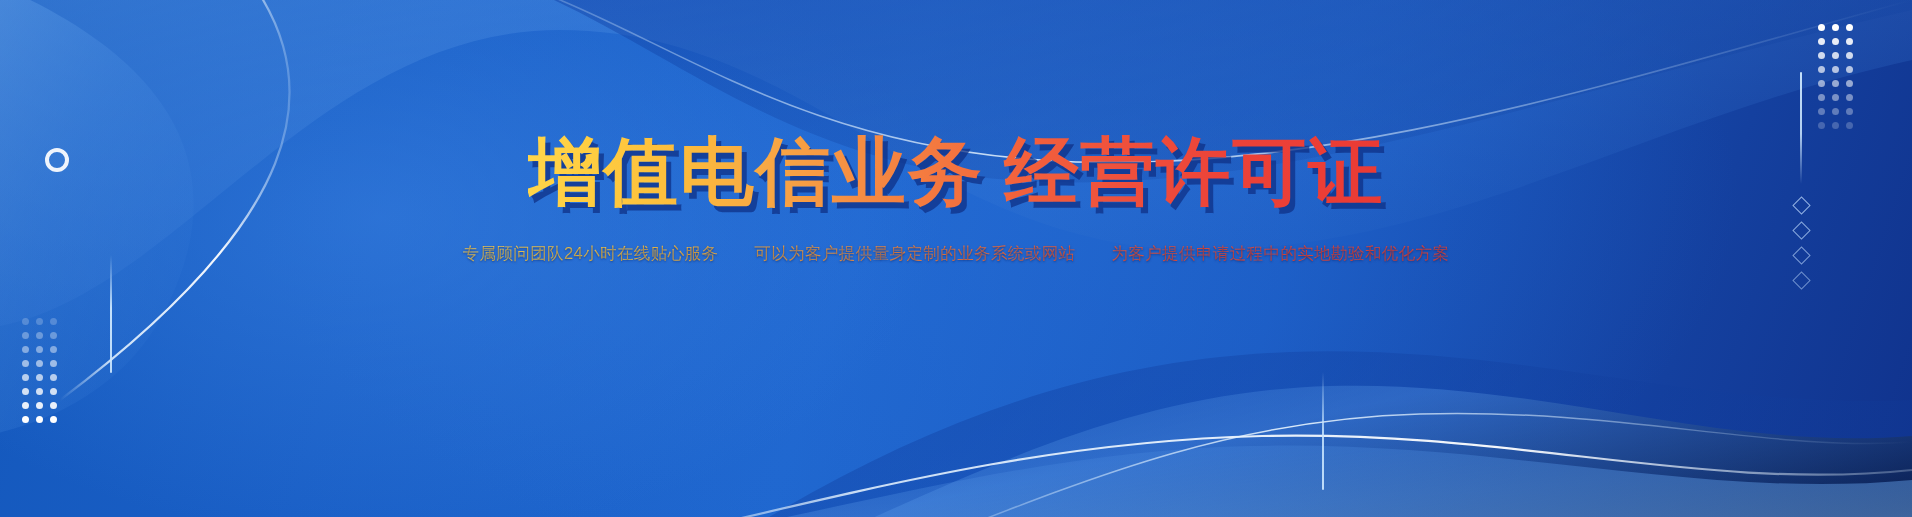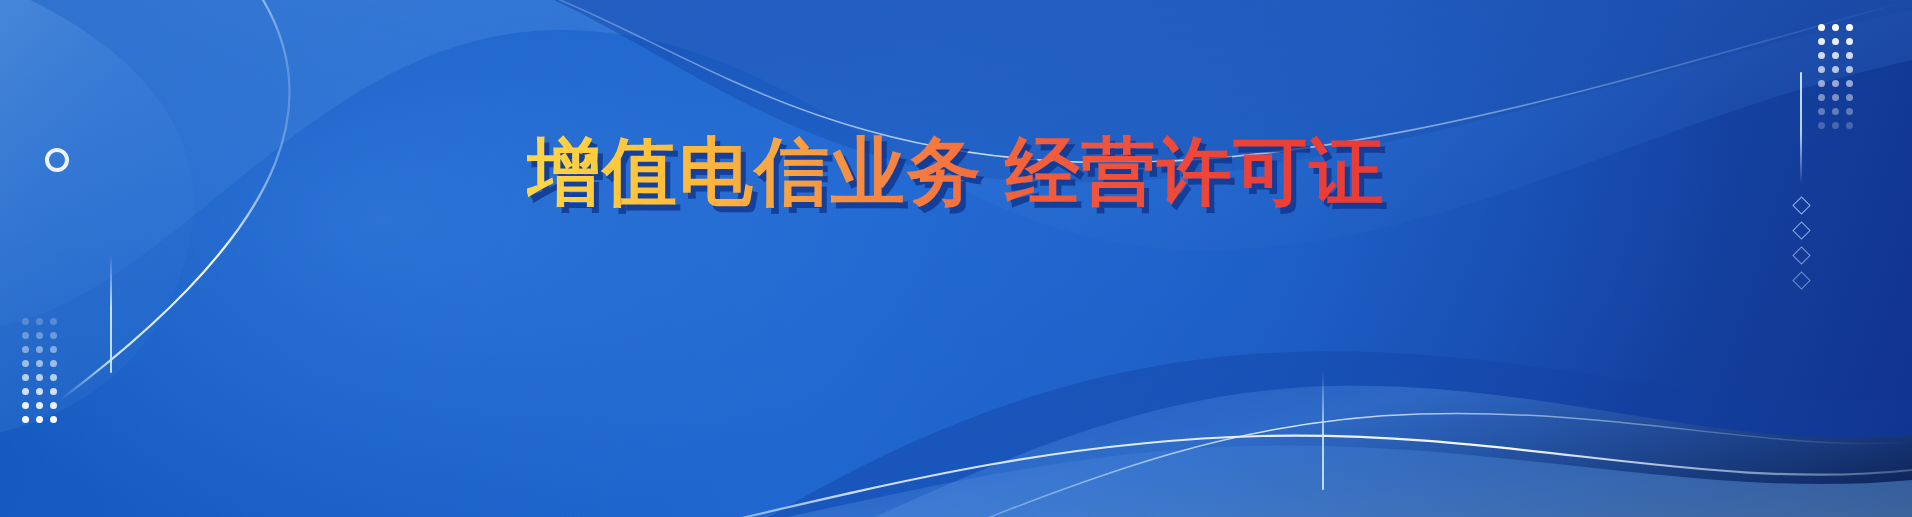--- a/index.html
+++ b/index.html
@@ -27,20 +27,21 @@
     position:absolute; left:0; right:0; top:0;
     width:1912px; height:517px;
     display:flex; flex-direction:column;
     align-items:center; justify-content:flex-start;
     z-index:40;
   }
   #title-wrap {
     margin-top:135px;
     position:relative;
     line-height:1;
+    font-family:Liberation Serif, serif;
   }
   #title-shadow {
     position:absolute;
     left:5px; top:6px;
     font-size:74px;
     font-weight:bold;
     letter-spacing:2px;
     color:#0e2f85;
     opacity:0.72;
     white-space:nowrap;
@@ -244,15 +245,22 @@
   <div class="vline" id="vline-right"></div>
   <div class="vline" id="vline-mid"></div>
 
   <div id="content">
 
     <div id="title-wrap">
       <div id="title-shadow" aria-hidden="true">增值电信业务 经营许可证</div>
       <h1 id="main-title">增值电信业务 经营许可证</h1>
     </div>
 
+    <div id="subtitle">
+      <span>专属顾问团队24小时在线贴心服务</span>
+      <span class="sub-gap"></span>
+      <span>可以为客户提供量身定制的业务系统或网站</span>
+      <span class="sub-gap"></span>
+      <span>为客户提供申请过程中的实地勘验和优化方案</span>
+    </div>
 
   </div>
 </div>
 
 </body></html>

